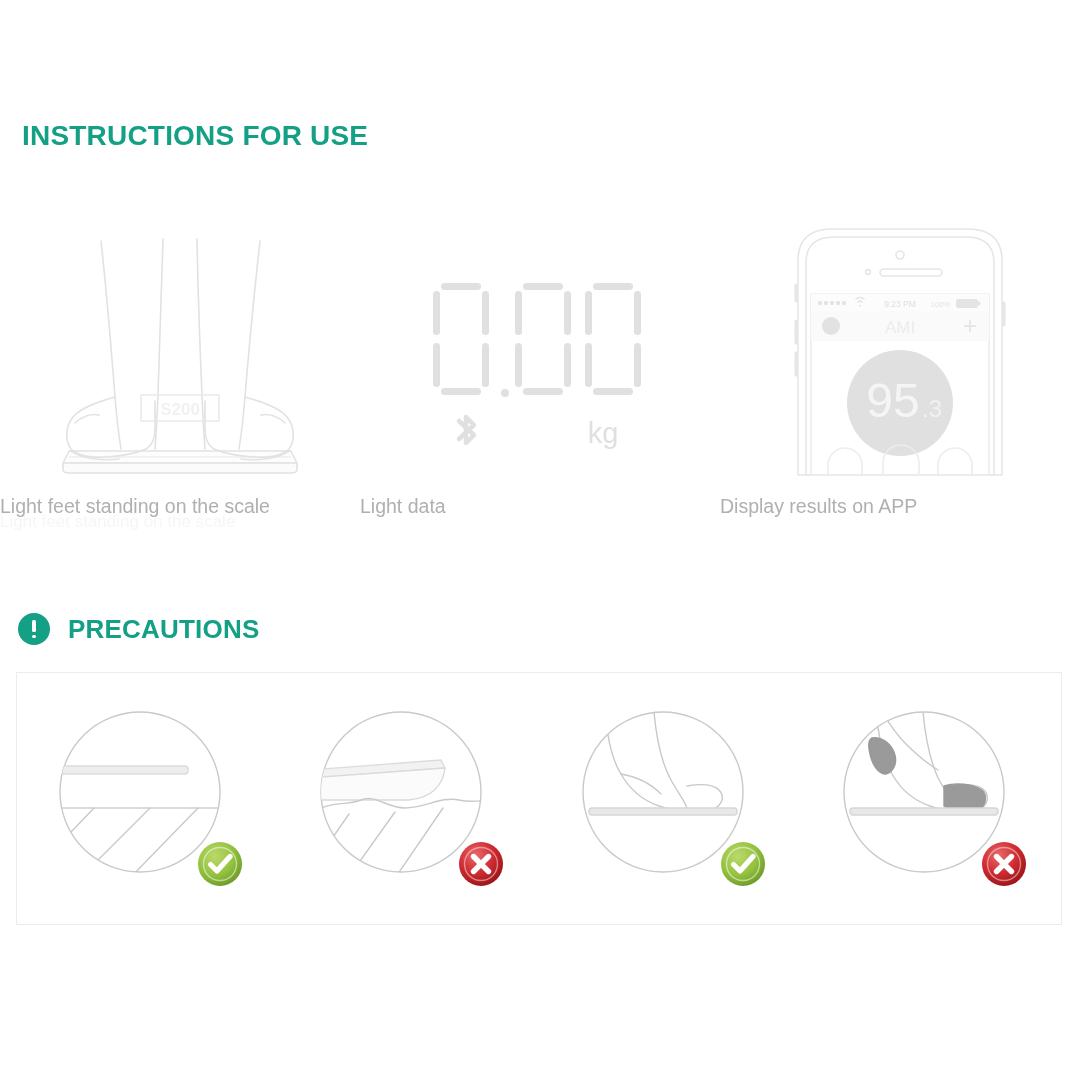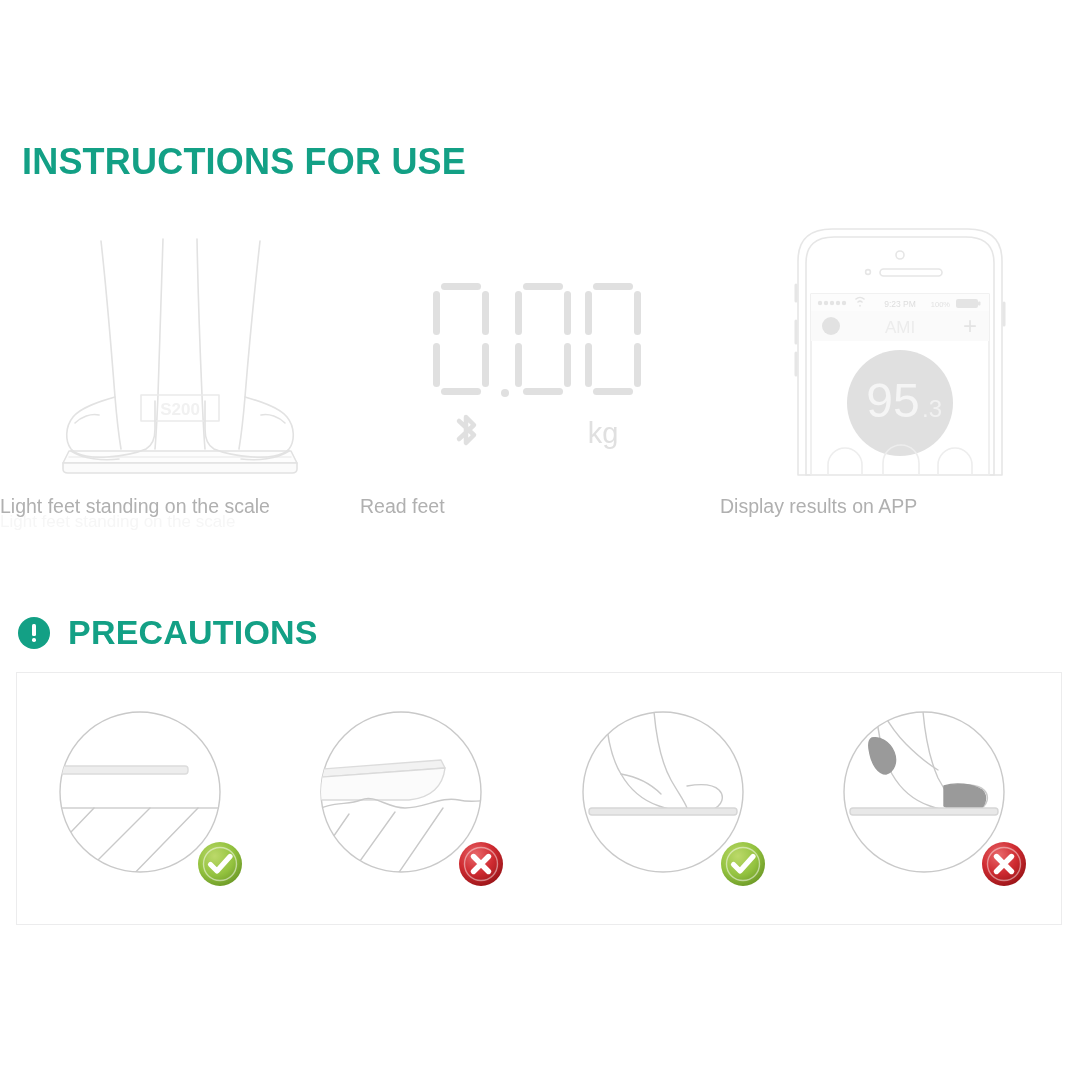--- a/index.html
+++ b/index.html
@@ -13,26 +13,25 @@
     position: relative;
     font-family: "Liberation Sans", sans-serif;
     overflow: hidden;
   }
 
   
   .instructions-title {
     position: absolute;
     left: 22px;
     top: 120px;
-    font-size: 36px;
+    font-size: 28px;
     font-weight: bold;
     letter-spacing: 0.2px;
     color: #13a085;
     white-space: nowrap;
-    margin-top: 21px;
   }
 
   
   .steps-row {
     position: absolute;
     left: 0;
     top: 220px;
     width: 1080px;
     height: 320px;
     display: flex;
@@ -98,21 +97,21 @@
     position: absolute;
     left: 14.2px;
     top: 21.5px;
     width: 3.6px;
     height: 3.6px;
     background: #ffffff;
     border-radius: 50%;
   }
   .prec-title {
     margin-left: 18px;
-    font-size: 34px;
+    font-size: 26px;
     font-weight: bold;
     color: #13a085;
     letter-spacing: 0.2px;
     white-space: nowrap;
   }
 
   
   .prec-box {
     position: absolute;
     left: 16px;
@@ -227,21 +226,21 @@
           <rect x="8" y="105" width="40" height="7" rx="3.5"></rect>
         </g>
 
         <g transform="translate(30,190)" fill="none" stroke="#e0e0e0" stroke-width="4.5" stroke-linecap="round" stroke-linejoin="round">
           <path d="M4 6 L19 20 L11 28 L11 2 L19 10 L4 24"></path>
         </g>
 
         <text x="178" y="218" text-anchor="middle" font-family="'Liberation Sans', sans-serif" font-size="29" fill="#e0e0e0" stroke="none">kg</text>
       </svg>
     </div>
-    <div class="step-caption">Read feet</div>
+    <div class="step-caption">Light data</div>
   </div>
 
   <div class="step">
     <div class="step-art">
       <svg width="240" height="250" viewBox="0 0 240 250" fill="none" stroke="#e6e6e6" stroke-width="1.6" stroke-linecap="round" stroke-linejoin="round">
 
         <path d="M18 36 C18 14 30 4 52 4 L188 4 C210 4 222 14 222 36 L222 250 L18 250 Z"></path>
         <path d="M26 38 C26 20 36 12 54 12 L186 12 C204 12 214 20 214 38 L214 250 L26 250 Z"></path>
 
         <path d="M16 60 L16 76" stroke-width="3"></path>

